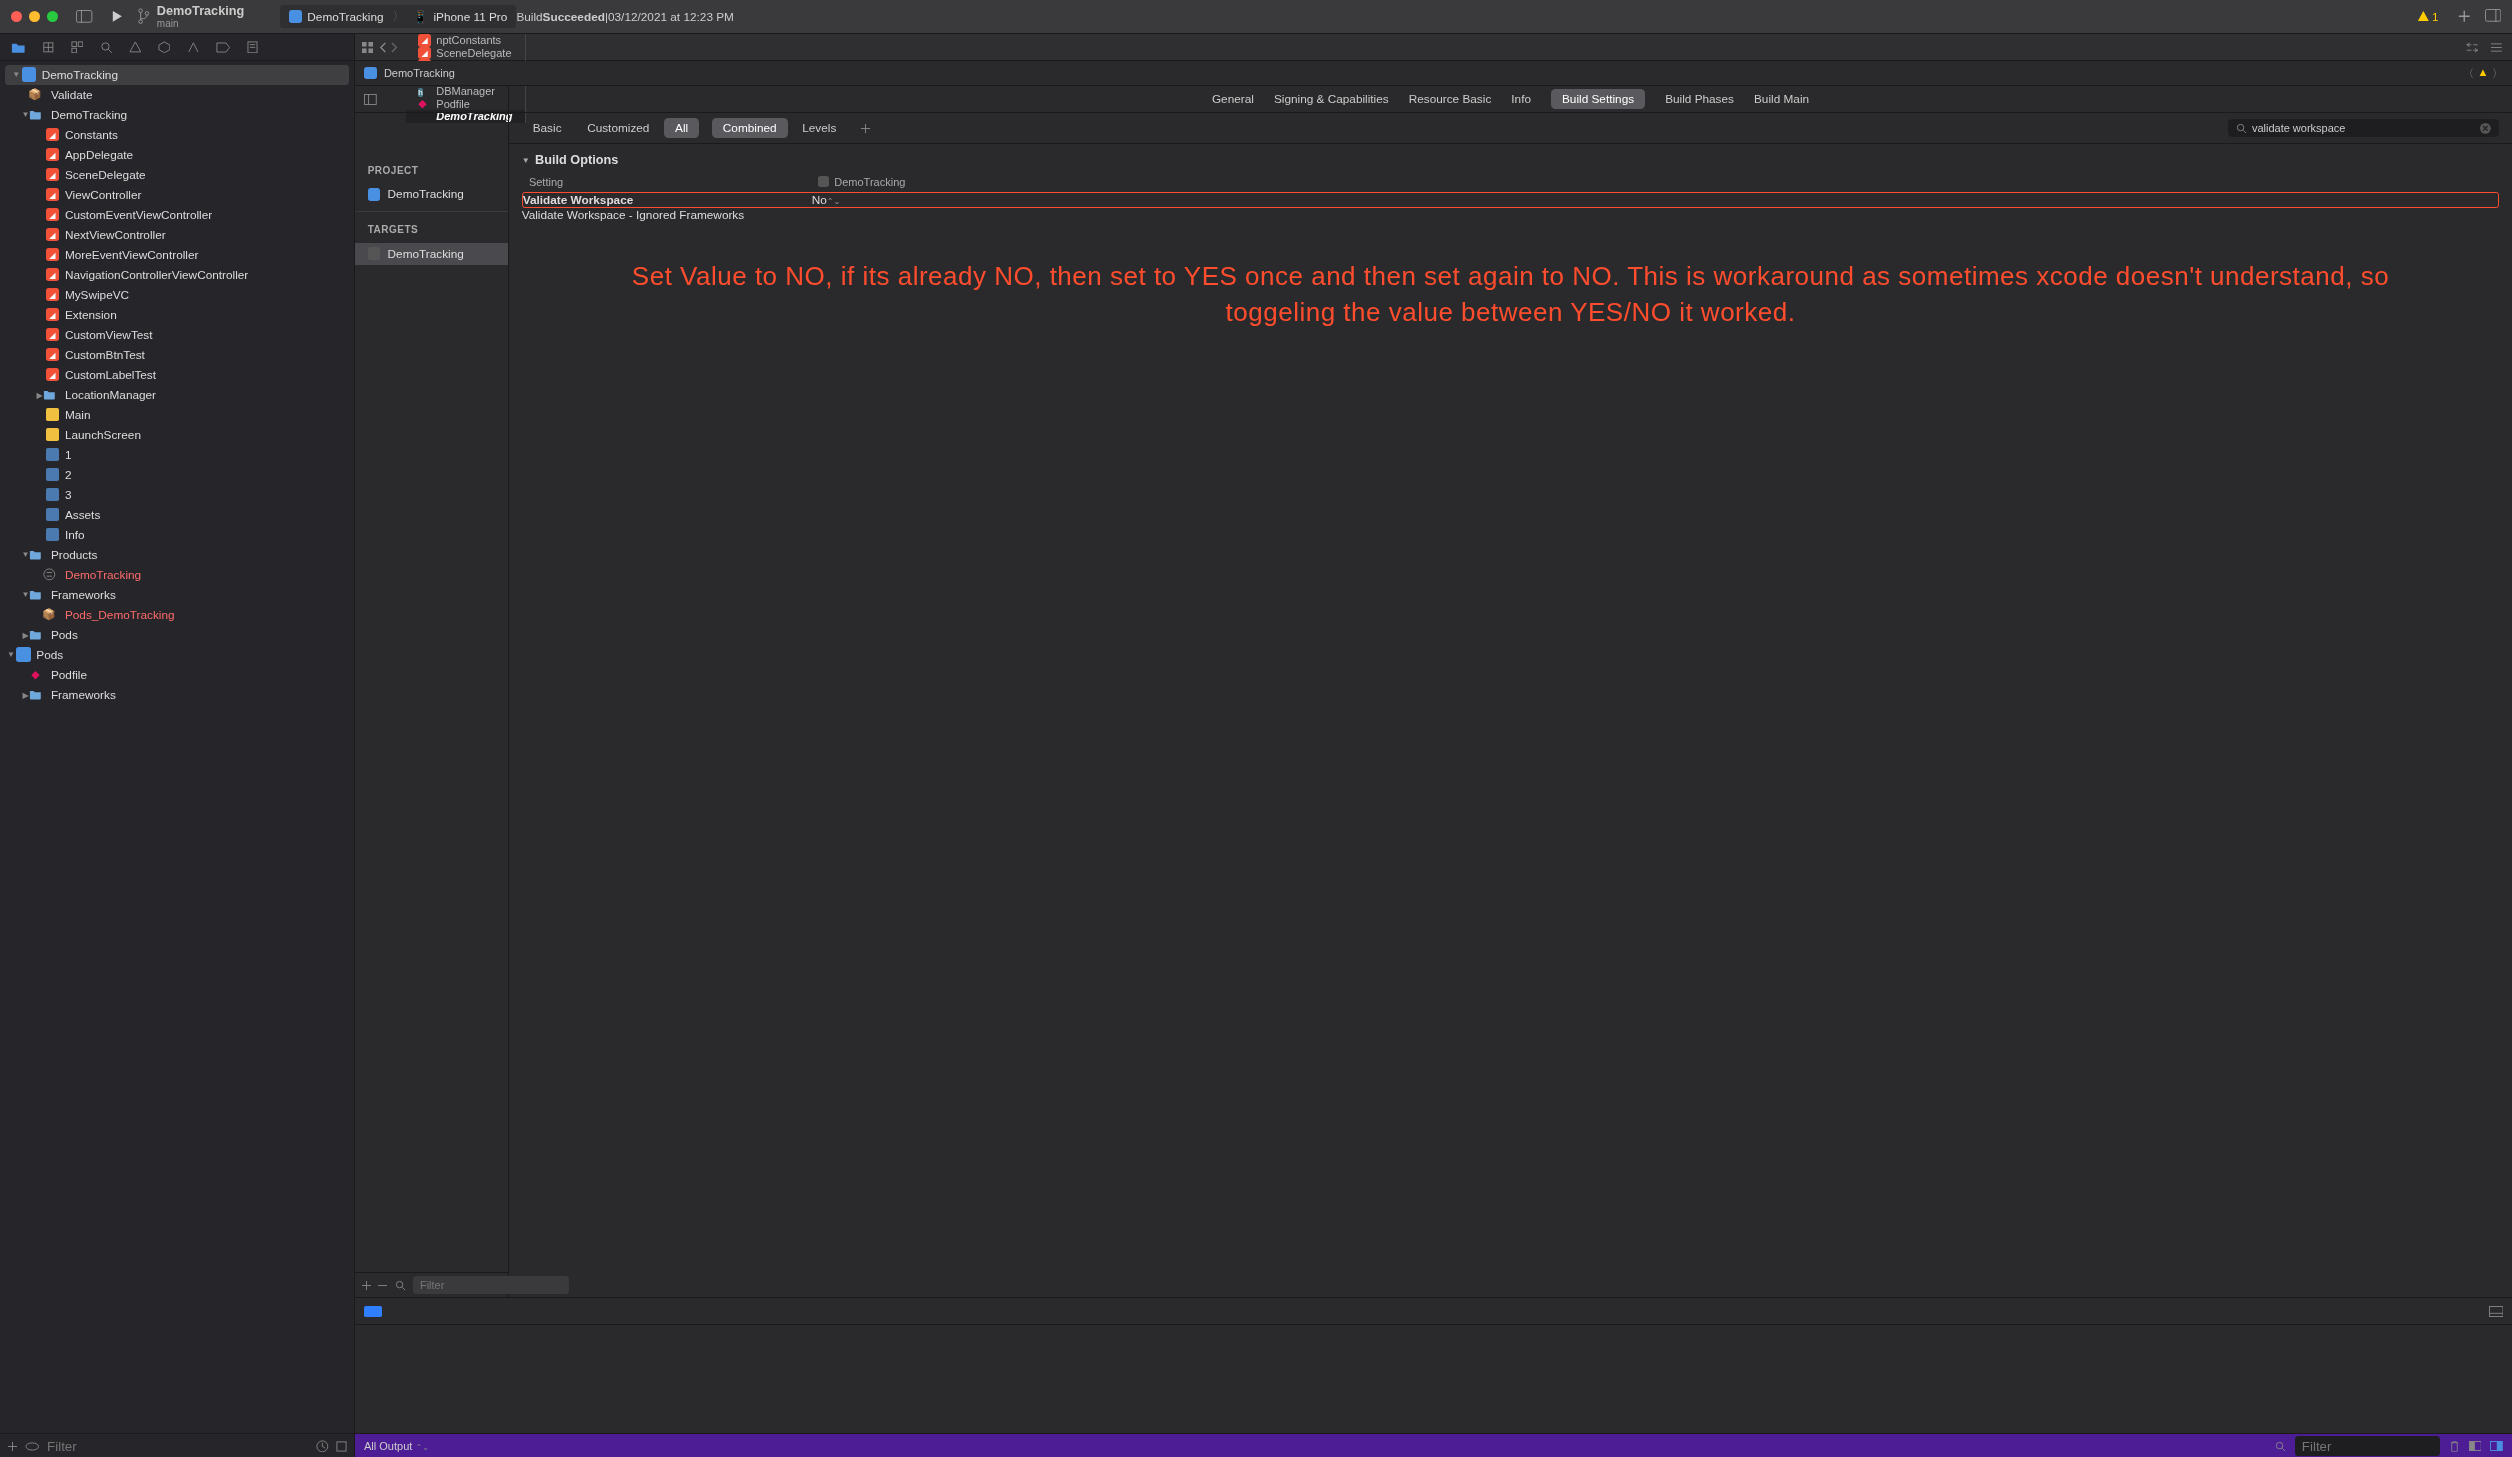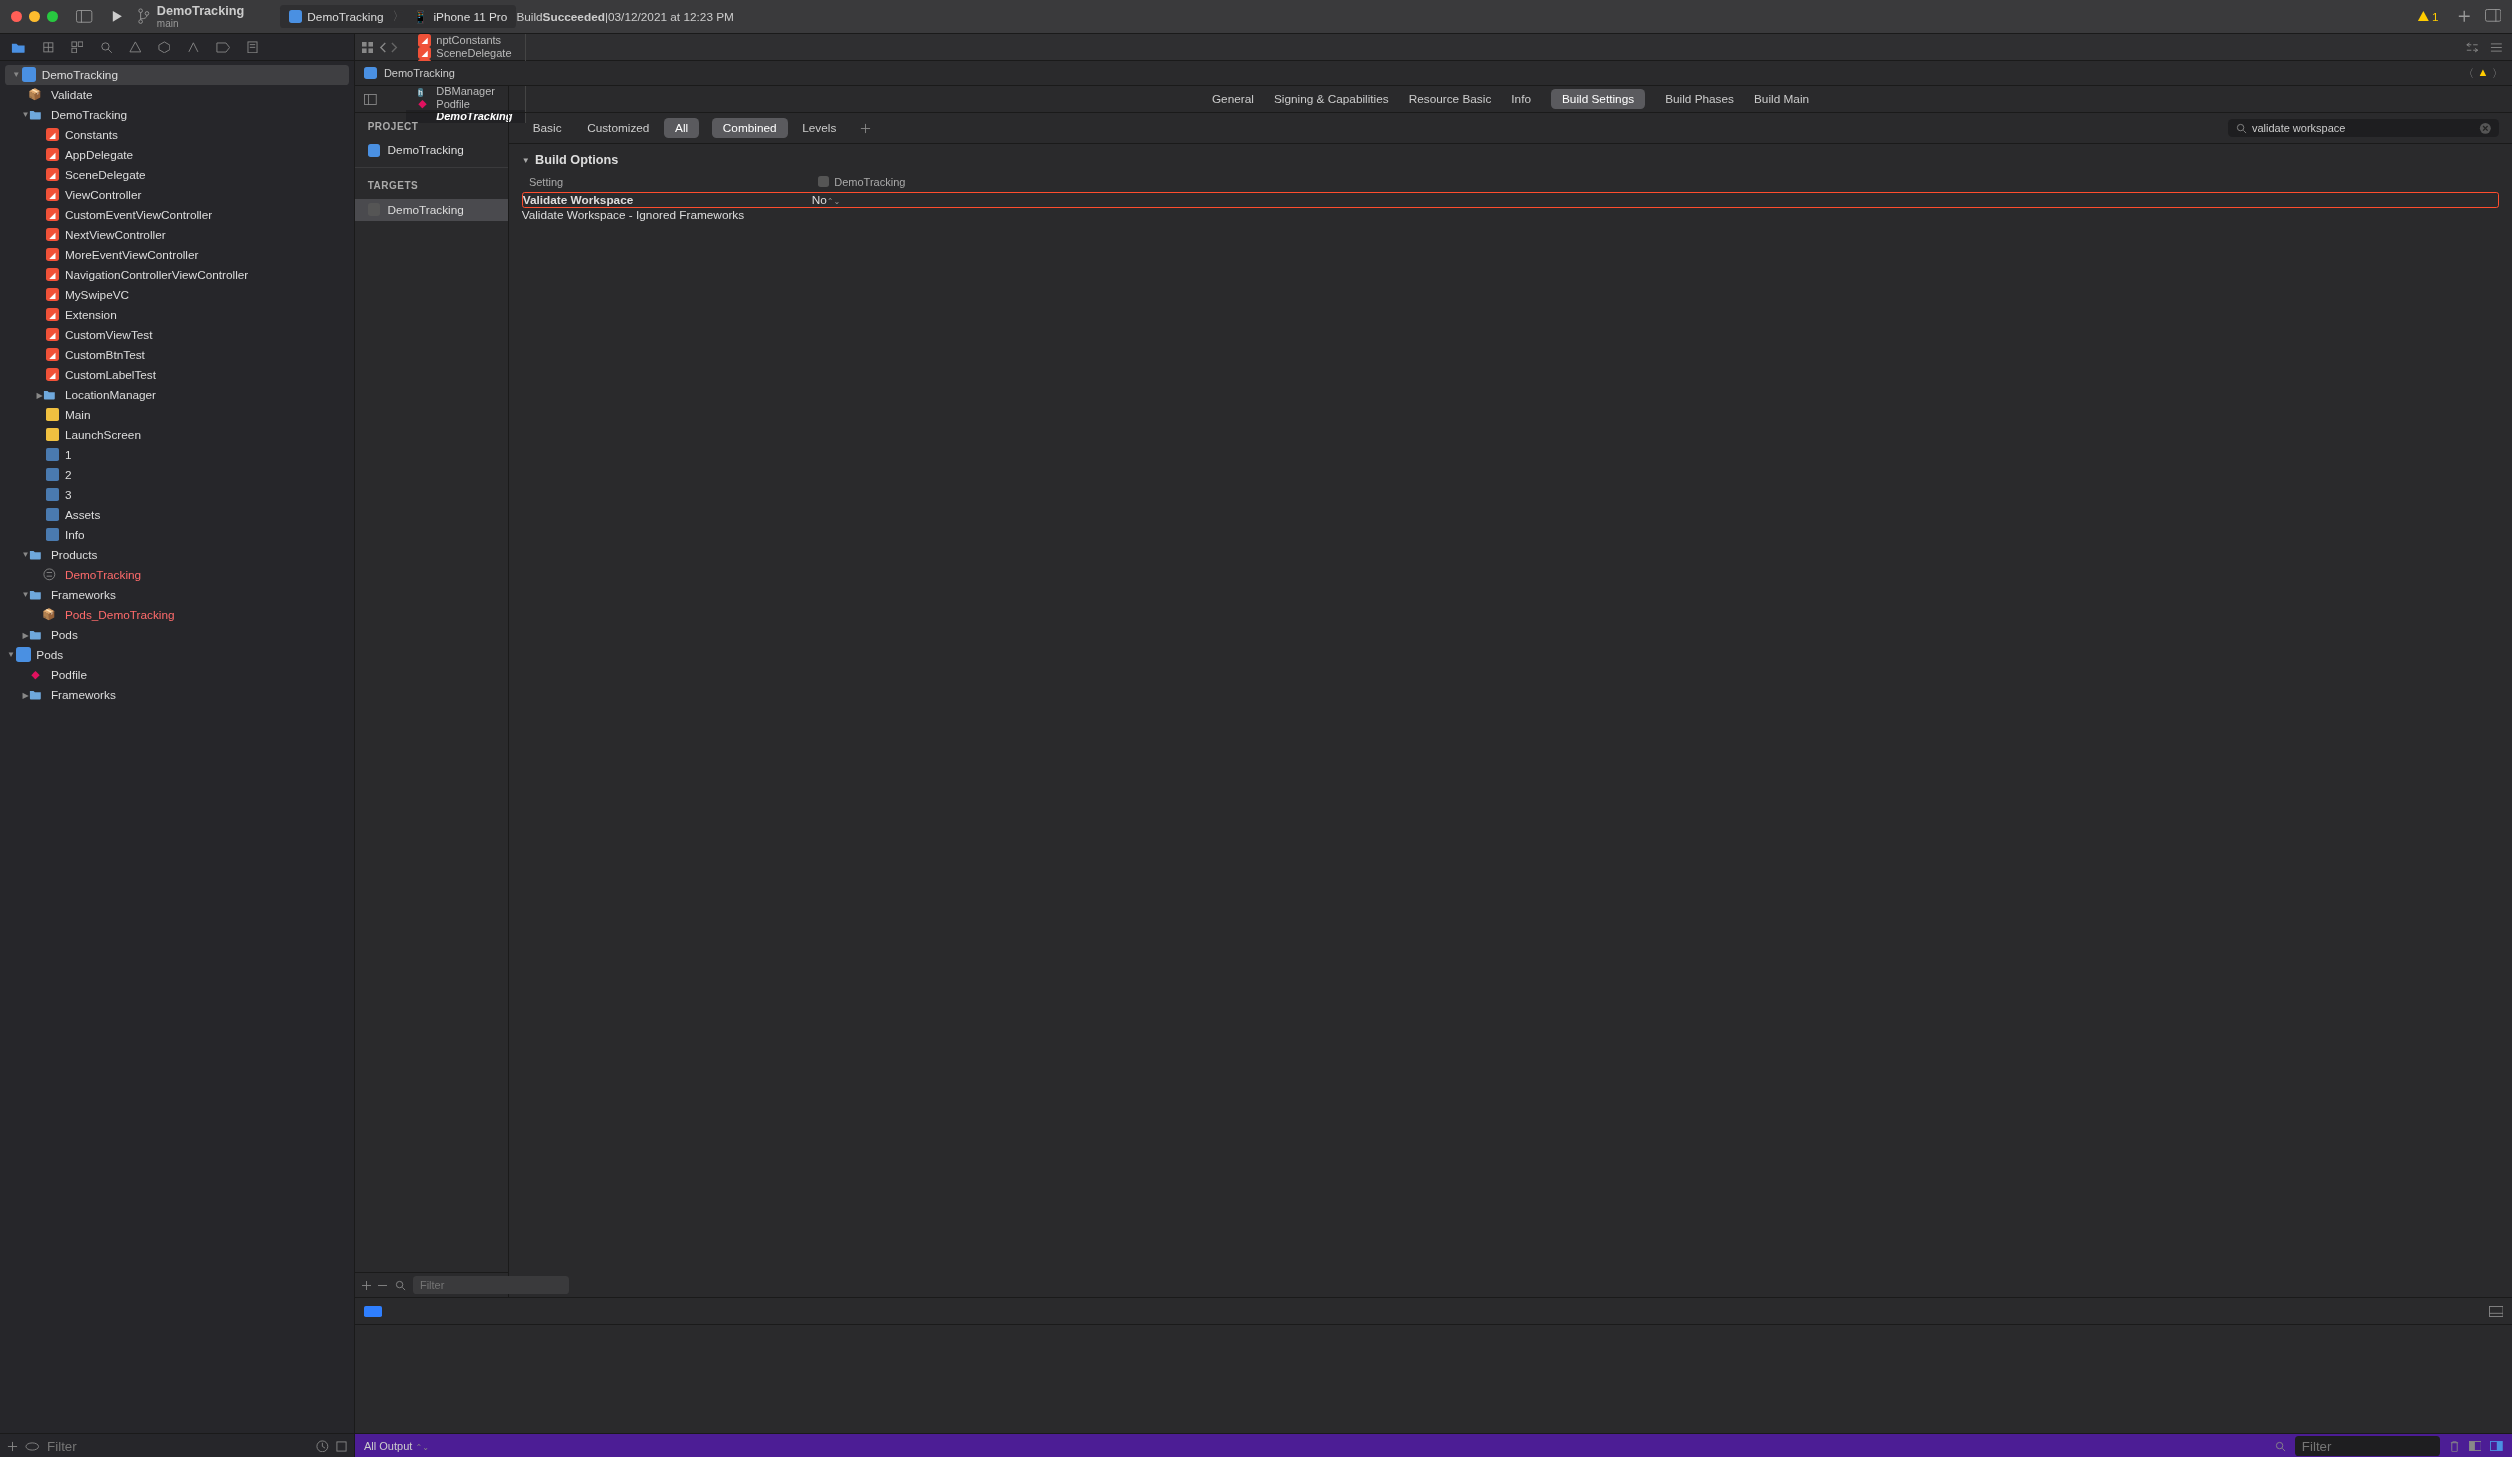--- a/index.html
+++ b/index.html
@@ -46,21 +46,21 @@
 .tab-bar { height: 27px; background: #2f2f31; display: flex; align-items: stretch; border-bottom: 0.9px solid #1a1a1a; }
 .tab-bar .tab-nav { display: flex; align-items: center; padding: 0 7.2px; gap: 5.4px; color: #888; }
 .tab { display: flex; align-items: center; padding: 0 12.7px; gap: 5.4px; border-right: 0.9px solid #444; color: #bbb; font-size: 11px; }
 .tab.active { background: #212124; color: #fff; font-style: italic; font-weight: 600; }
 .tab .ticon { width: 12.7px; height: 12.7px; }
 .tab-bar .tab-right { margin-left: auto; display: flex; align-items: center; padding: 0 9px; gap: 11px; color: #888; }
 .breadcrumb { height: 25px; background: #2a2a2c; display: flex; align-items: center; padding: 0 9px; gap: 7.2px; border-bottom: 0.9px solid #1a1a1a; font-size: 11px; color: #ccc; }
 .breadcrumb .right { margin-left: auto; display: flex; gap: 3.6px; color: #888; }
 .breadcrumb .warn { color: #ffcc00; }
 .editor-split { flex: 1; display: flex; overflow: hidden; }
-.outline-pane { width: 154px; border-right: 0.9px solid #1a1a1a; display: flex; flex-direction: column; }
+.outline-pane { width: 154px; border-right: 0.9px solid #1a1a1a; display: flex; flex-direction: column; gap: 44px; }
 .outline-header-row { height: 27px; display: flex; align-items: center; padding: 0 9px; border-bottom: 0.9px solid #1a1a1a; }
 .outline-header-row .square-icon { color: #888; }
 .outline-section { padding: 7.2px 12.7px; font-size: 10px; font-weight: 700; color: #aaa; letter-spacing: 0.5px; }
 .outline-item { display: flex; align-items: center; height: 22px; padding: 0 12.7px; gap: 7.2px; font-size: 11.8px; }
 .outline-item.active { background: #4a4a4e; }
 .outline-footer { margin-top: auto; height: 25px; border-top: 0.9px solid #1a1a1a; display: flex; align-items: center; padding: 0 7.2px; gap: 7.2px; }
 .outline-footer input { flex: 1; background: #3a3a3c; border: none; border-radius: 3.6px; padding: 2.7px 7.2px; color: #ccc; outline: none; font-size: 11px; }
 .settings-pane { flex: 1; display: flex; flex-direction: column; overflow: hidden; }
 .settings-tabs { height: 27px; display: flex; align-items: center; justify-content: center; gap: 20px; font-size: 11.8px; border-bottom: 0.9px solid #1a1a1a; }
 .settings-tabs span { color: #ccc; cursor: default; }
@@ -672,20 +672,21 @@
             <div class="setting-col-head">Setting</div>
             <div class="setting-col-head right">
               <span class="app-icon" style="width:11px;height:11px;background:#555"></span>
               <span>DemoTracking</span>
             </div>
             <div id="setting-rows" style="display:contents"><div class="highlighted" style="grid-column: 1 / 3; display: grid; grid-template-columns: 289px 1fr;">
                   <div class="c1 bold">Validate Workspace</div>
                   <div class="c2"><span class="bold">No</span><span class="updown">⌃⌄</span></div>
                 </div><div class="c1">Validate Workspace - Ignored Frameworks</div><div class="c2"></div></div>
           </div>
+          <div class="overlay-text">Set Value to NO, if its already NO, then set to YES once and then set again to NO. This is workaround as sometimes xcode doesn't understand, so toggeling the value between YES/NO it worked.</div>
         </div>
       </div>
     </div>
 
     <div class="debug-bar">
       <span class="blue-pill"></span>
       <span class="right">
           <svg width="14.5" height="11" viewBox="0 0 16 12">
             <rect x="0.5" y="0.5" width="15" height="11" fill="none" stroke="#888"></rect>
             <line x1="0" y1="8" x2="16" y2="8" stroke="#888"></line>

